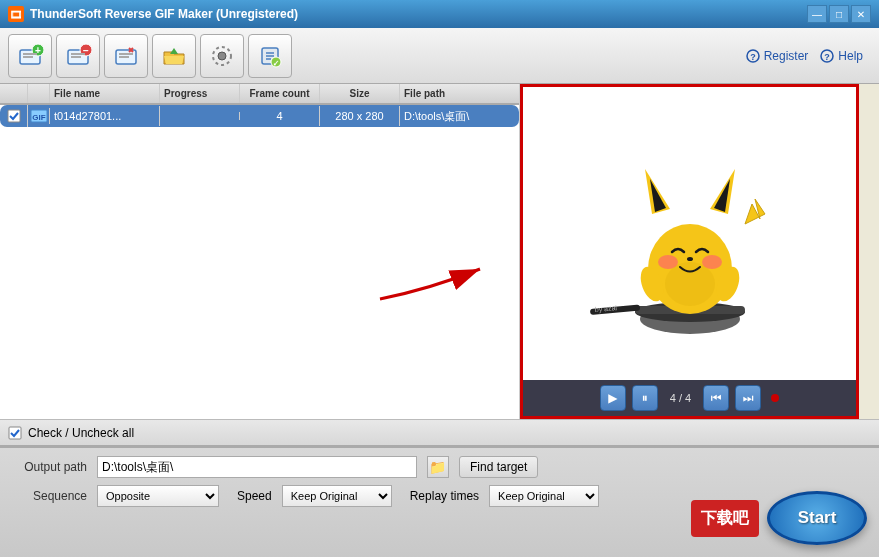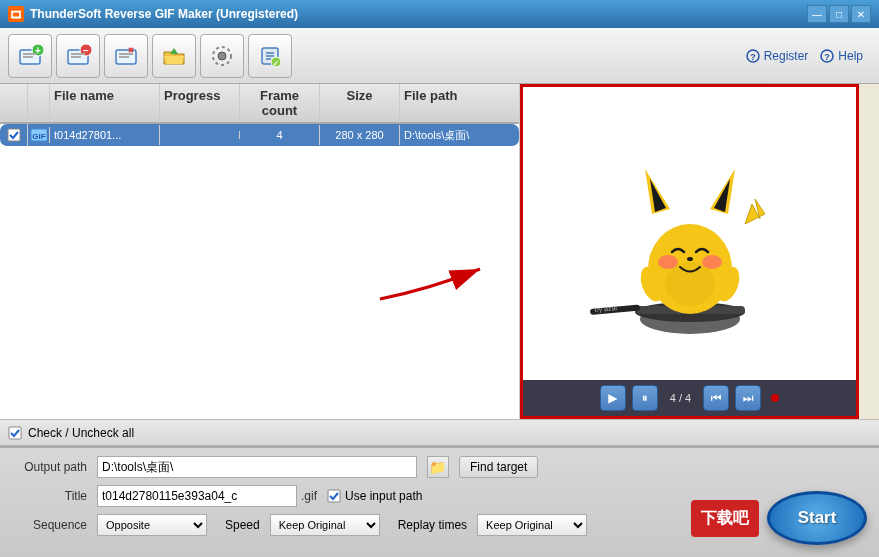--- a/index.html
+++ b/index.html
@@ -53,21 +53,21 @@
       border-right: 1px solid #ccc;
       display: flex;
       flex-direction: column;
       background: white;
     }
     .file-table-header {
       display: flex;
       background: linear-gradient(to bottom, #e8e8e8, #d0d0d0);
       border-bottom: 2px solid #aaa;
       font-weight: bold;
-      font-size: 13px;
+      font-size: 10px;
       color: #333;
     }
     .col-check { width: 28px; min-width: 28px; padding: 4px 2px; text-align: center; border-right: 1px solid #ccc; }
     .col-icon { width: 22px; min-width: 22px; border-right: 1px solid #ccc; }
     .col-name { width: 110px; min-width: 110px; padding: 4px 4px; border-right: 1px solid #ccc; }
     .col-progress { width: 80px; min-width: 80px; padding: 4px 4px; text-align: left; border-right: 1px solid #ccc; }
     .col-framecount { width: 80px; min-width: 80px; padding: 4px 4px; text-align: center; border-right: 1px solid #ccc; }
     .col-size { width: 80px; min-width: 80px; padding: 4px 4px; text-align: center; border-right: 1px solid #ccc; }
     .col-filepath { flex: 1; padding: 4px 4px; }
 
@@ -195,21 +195,21 @@
     .gif-label { font-size: 12px; color: #333; margin-left: -6px; }
     .checkbox-item { display: flex; align-items: center; gap: 4px; font-size: 12px; }
     .settings-select {
       height: 22px;
       font-size: 11px;
       border: 1px solid #aaa;
       background: linear-gradient(to bottom, white, #e8e8e8);
       padding: 0 4px;
       cursor: pointer;
     }
-    .seq-select { width: 110px; }
+    .seq-select { width: 122px; }
     .speed-select { width: 110px; }
     .replay-select { width: 110px; }
     .start-btn {
       width: 100px; height: 54px;
       background: radial-gradient(circle, #5ab0e8, #1a6ab8);
       border: 3px solid #0a4a98;
       border-radius: 50%;
       cursor: pointer;
       display: flex; align-items: center; justify-content: center;
       font-size: 17px;
@@ -433,32 +433,20 @@
 
   <div class="settings-panel">
 
     <div class="settings-row">
       <span class="settings-label">Output path</span>
       <input class="settings-input path-input" type="text" value="D:\tools\桌面\" style="">
       <div class="browse-btn">📁</div>
       <button class="find-target-btn">Find target</button>
     </div>
 
-    <div class="settings-row">
-      <span class="settings-label">Title</span>
-      <input class="settings-input title-input" type="text" value="t014d2780115e393a04_c" style="">
-      <span class="gif-label">.gif</span>
-      <div class="checkbox-item">
-        <svg width="14" height="14" viewBox="0 0 14 14" style="cursor:pointer">
-            <rect x="1" y="1" width="12" height="12" fill="white" stroke="#888" rx="1"></rect>
-            <polyline points="3,7 6,10 11,4" stroke="#2266cc" stroke-width="2" fill="none"></polyline>
-          </svg>
-        <span>Use input path</span>
-      </div>
-    </div>
 
     <div class="settings-row">
       <span class="settings-label">Sequence</span>
       <select class="settings-select seq-select">
         <option>Opposite</option>
         <option>Normal</option>
         <option>Reverse</option>
       </select>
       <span style="margin-left:8px;">Speed</span>
       <select class="settings-select speed-select">

